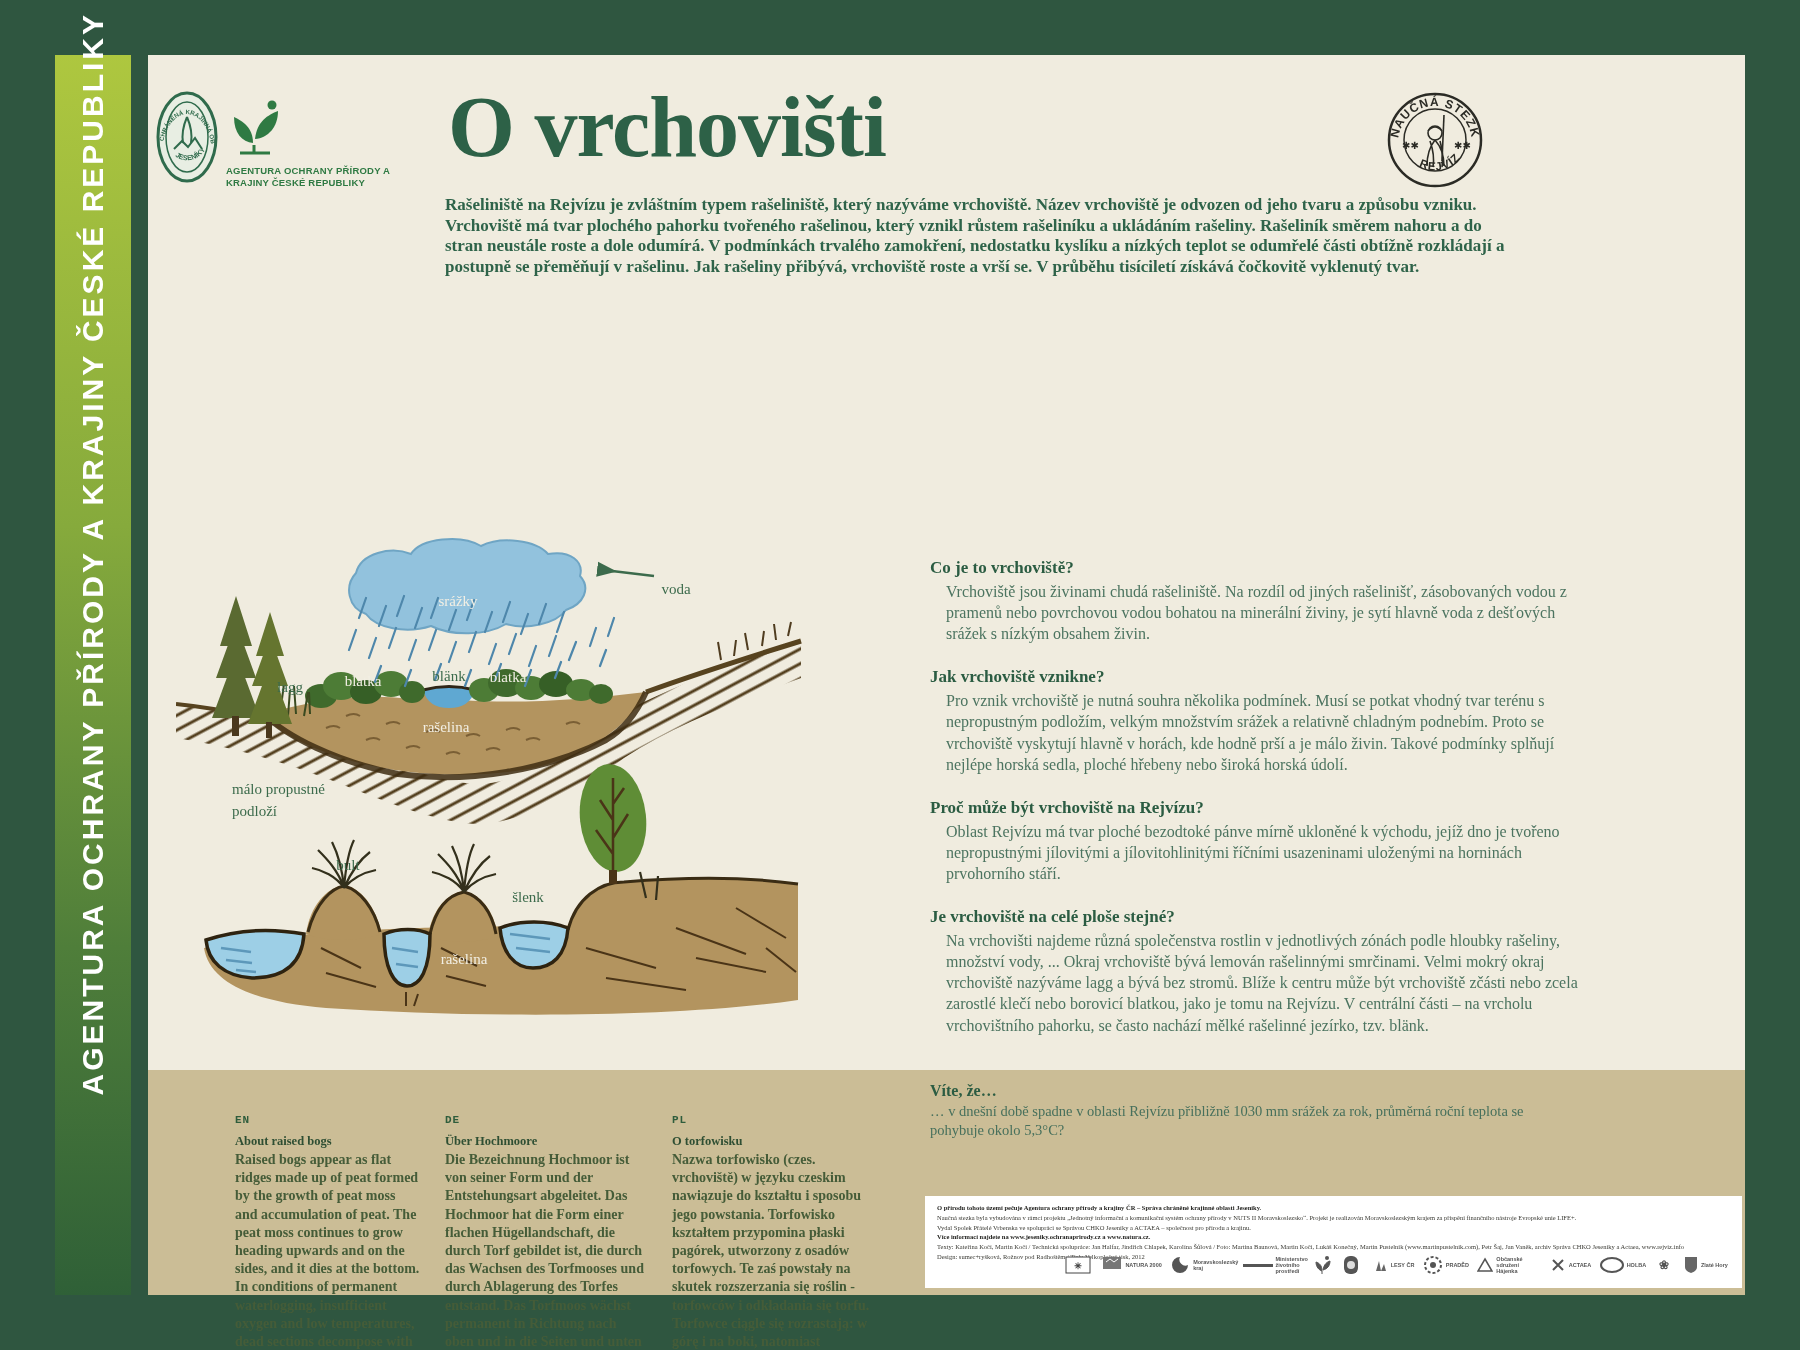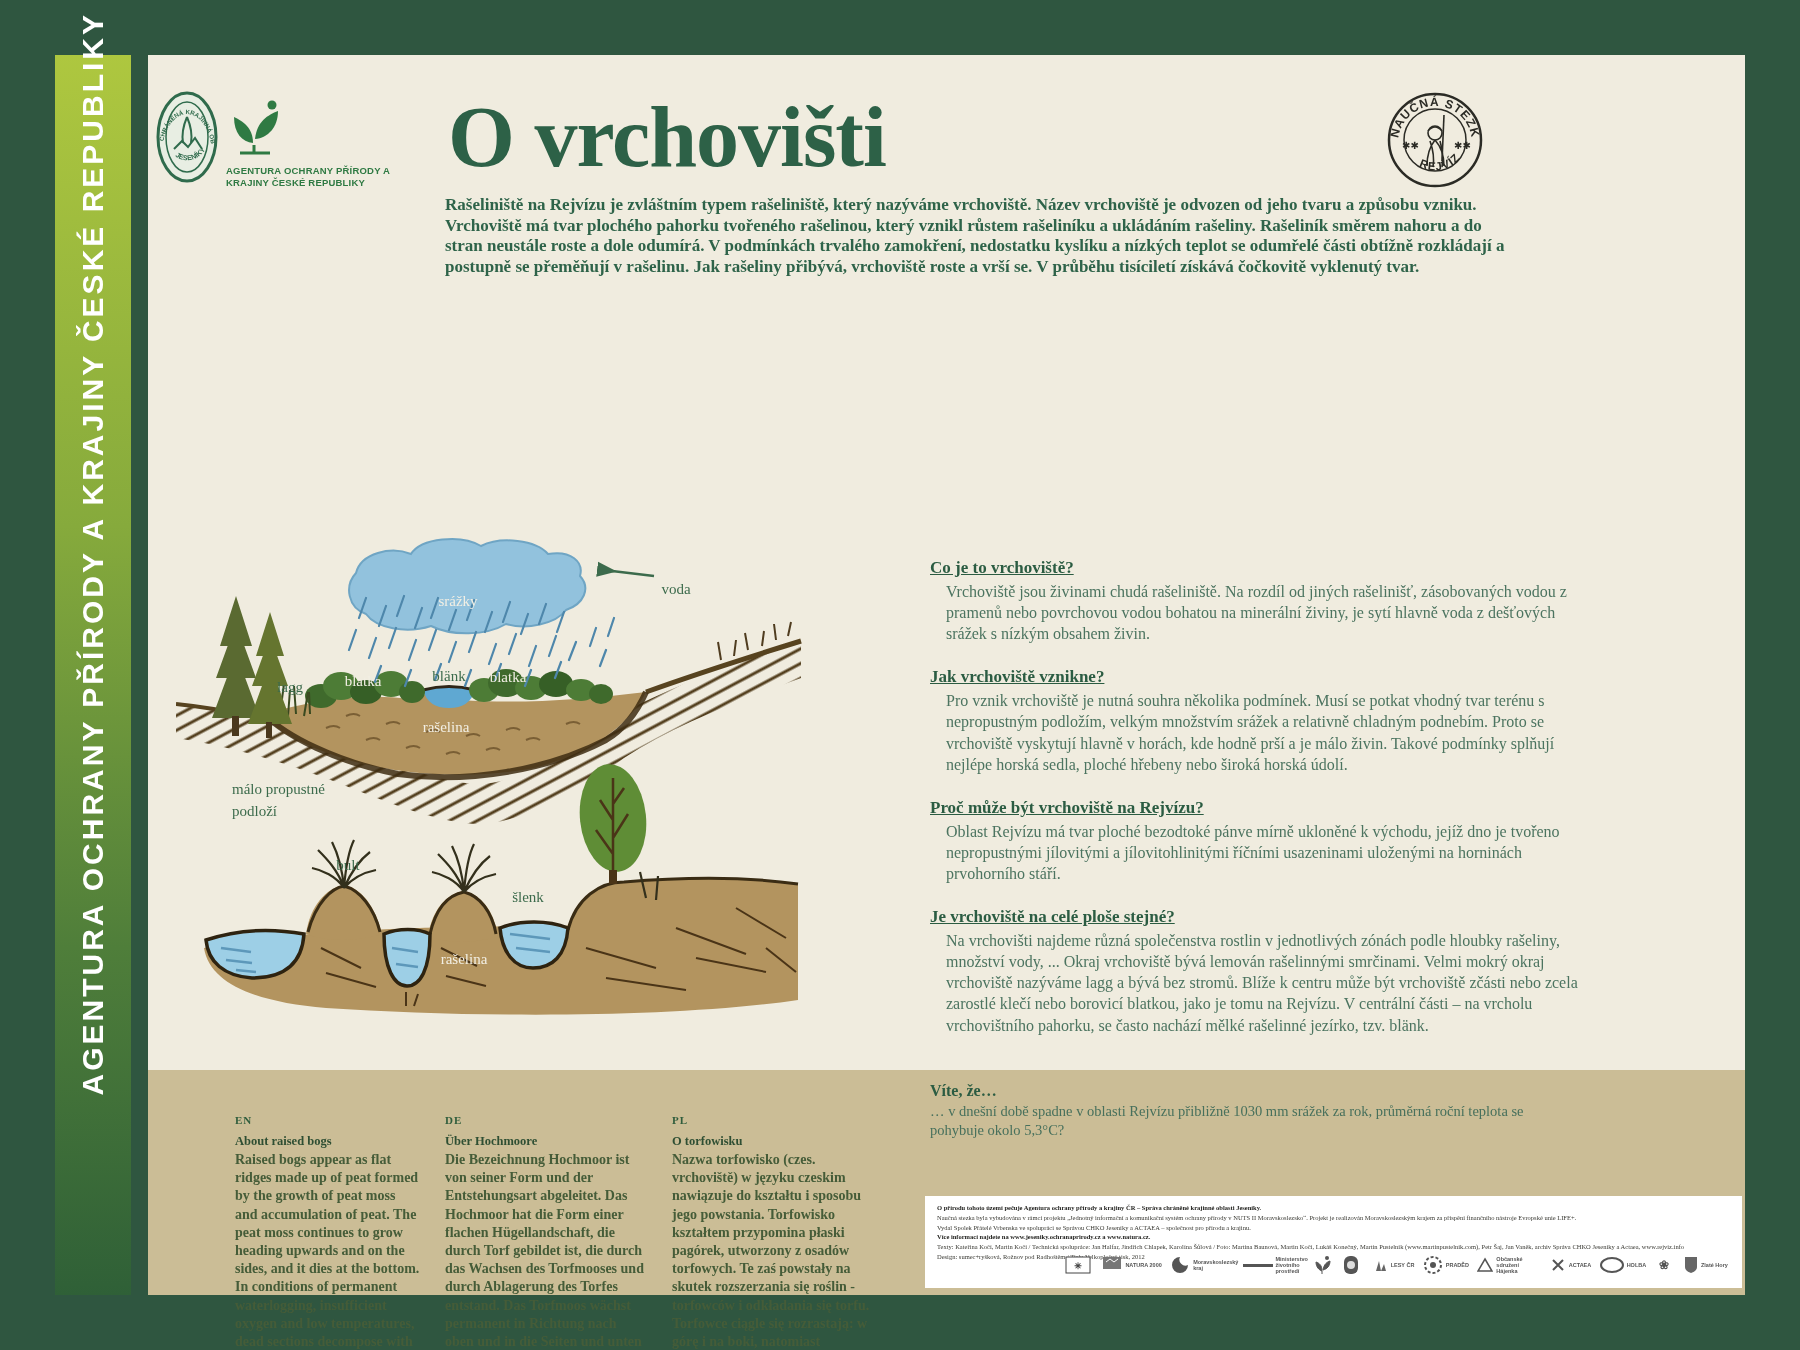--- a/index.html
+++ b/index.html
@@ -10,47 +10,47 @@
   
   .strip{position:absolute;left:55px;top:55px;width:76px;height:1240px;
          background:linear-gradient(180deg,#aec73f 0%,#86aa3c 38%,#4f7e3a 72%,#2f6037 100%);}
   .strip-text{position:absolute;left:50%;bottom:200px;transform:translateX(-50%) rotate(180deg);
          writing-mode:vertical-rl;white-space:nowrap;color:#fff;
          font-family:"Liberation Sans",sans-serif;font-weight:bold;font-size:30px;letter-spacing:3px;}
 
   
   .content{position:absolute;left:148px;top:55px;width:1597px;height:1240px;background:#f0ecdf;}
 
-  .title{position:absolute;left:300px;top:32px;font-size:86px;font-weight:bold;color:#2d6147;
+  .title{position:absolute;left:300px;top:22px;font-size:86px;font-weight:bold;color:#2d6147;
          letter-spacing:-1px;font-family:Liberation Serif, serif;}
   .intro{position:absolute;left:297px;top:140px;width:1078px;font-size:17px;font-weight:bold;
          color:#2e6349;line-height:1.22;}
 
   
   .chko-logo{position:absolute;left:8px;top:36px;}
   .aopk{position:absolute;left:78px;top:40px;width:190px;}
   .aopk-text{margin-top:4px;font-family:"Liberation Sans",sans-serif;font-weight:bold;
              font-size:9.5px;line-height:1.25;color:#2f7a43;letter-spacing:.2px;}
   .stamp{position:absolute;left:1238px;top:36px;}
 
   .badge9{position:absolute;left:1702px;top:56px;width:38px;height:38px;background:#fff;
           border:2px solid #2f5640;box-sizing:border-box;overflow:hidden;}
   .badge9 .stripe{position:absolute;left:-12px;top:13px;width:70px;height:9px;background:#2f5640;
           transform:rotate(45deg);}
   .badge9 .num{position:absolute;right:5px;top:4px;font-weight:bold;font-size:21px;color:#1c1c1c;}
 
   
   .qa{position:absolute;left:782px;top:503px;width:648px;}
-  .qa h3{margin:0 0 3px 0;font-size:17px;color:#2b5c42;text-decoration:underline;}
+  .qa h3{margin:0 0 3px 0;font-size:17px;color:#2b5c42;}
   .qa p{margin:0 0 23px 16px;font-size:16px;color:#4c7460;line-height:1.32;}
 
   
   .band{position:absolute;left:0;top:1015px;width:1597px;height:225px;background:#cbbd96;}
   .lang{position:absolute;top:44px;width:185px;}
-  .lang .code{font-family:Liberation Serif, serif;font-weight:bold;font-size:11px;
+  .lang .code{font-family:Liberation Mono, monospace;font-weight:bold;font-size:11px;
               color:#2f5d3c;letter-spacing:1px;margin-bottom:8px;}
   .lang h4{margin:0 0 2px 0;font-size:12.5px;color:#2f4f33;}
   .lang p{margin:0;font-size:14px;font-weight:bold;color:#455c38;line-height:1.3;}
   .lang-en{left:87px;} .lang-de{left:297px;width:200px;} .lang-pl{left:524px;width:200px;}
 
   .vite{position:absolute;left:782px;top:12px;width:645px;}
   .vite h4{margin:0 0 2px 0;font-size:16px;color:#2b5c42;}
   .vite p{margin:0;font-size:14.5px;color:#47705c;line-height:1.3;}
 
   .whitebox{position:absolute;left:777px;top:126px;width:817px;height:92px;background:#fff;

